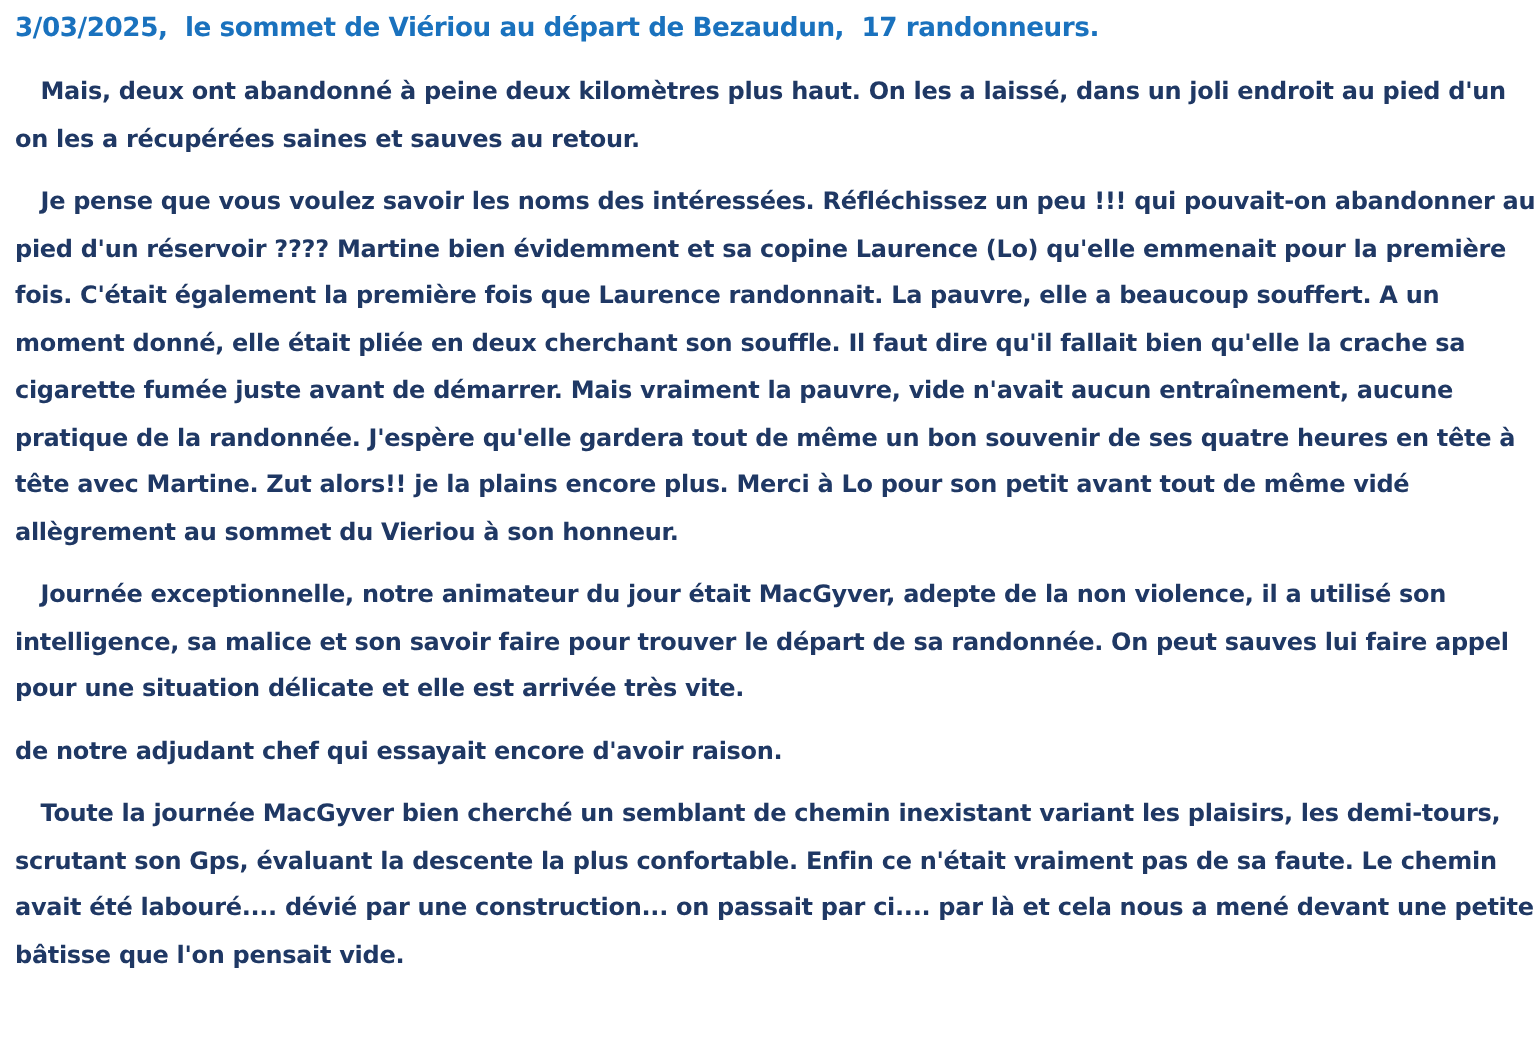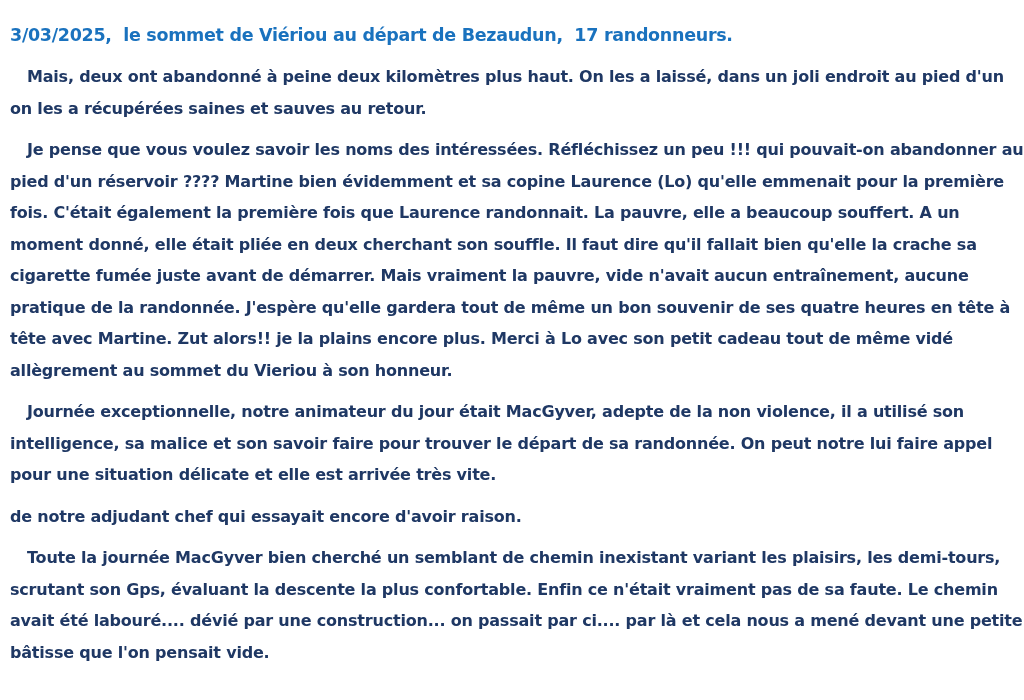--- a/index.html
+++ b/index.html
@@ -19,21 +19,21 @@
     height: 700px;
     padding: 6px 10px 0 10px;
     color: #1F3864;
   }
   .doc-title {
     color: #1A72BE;
     font-weight: bold;
     font-size: 17.5px;
     letter-spacing: -0.3px;
     line-height: 26px;
-    margin: 16px 0 13px 0;
+    margin: 0 0 13px 0;
     white-space: pre-wrap;
   }
   .para {
     margin: 0 0 10px 0;
     font-size: 16px;
     letter-spacing: -0.2px;
     line-height: 31.5px;
   }
   .line {
     display: block;
@@ -56,27 +56,27 @@
     <span class="line">on les a récupérées saines et sauves au retour.</span>
   </p>
 
   <p class="para">
     <span class="line first">Je pense que vous voulez savoir les noms des intéressées. Réfléchissez un peu !!! qui pouvait-on abandonner au</span>
     <span class="line">pied d'un réservoir ???? Martine bien évidemment et sa copine Laurence (Lo) qu'elle emmenait pour la première</span>
     <span class="line">fois. C'était également la première fois que Laurence randonnait. La pauvre, elle a beaucoup souffert. A un</span>
     <span class="line">moment donné, elle était pliée en deux cherchant son souffle. Il faut dire qu'il fallait bien qu'elle la crache sa</span>
     <span class="line">cigarette fumée juste avant de démarrer. Mais vraiment la pauvre, vide n'avait aucun entraînement, aucune</span>
     <span class="line">pratique de la randonnée. J'espère qu'elle gardera tout de même un bon souvenir de ses quatre heures en tête à</span>
-    <span class="line">tête avec Martine. Zut alors!! je la plains encore plus. Merci à Lo avec son petit cadeau tout de même vidé</span>
+    <span class="line">tête avec Martine. Zut alors!! je la plains encore plus. Merci à Lo pour son petit avant tout de même vidé</span>
     <span class="line">allègrement au sommet du Vieriou à son honneur.</span>
   </p>
 
   <p class="para">
     <span class="line first">Journée exceptionnelle, notre animateur du jour était MacGyver, adepte de la non violence, il a utilisé son</span>
-    <span class="line">intelligence, sa malice et son savoir faire pour trouver le départ de sa randonnée. On peut notre lui faire appel</span>
+    <span class="line">intelligence, sa malice et son savoir faire pour trouver le départ de sa randonnée. On peut sauves lui faire appel</span>
     <span class="line">pour une situation délicate et elle est arrivée très vite.</span>
   </p>
 
   <p class="para">
     <span class="line">de notre adjudant chef qui essayait encore d'avoir raison.</span>
   </p>
 
   <p class="para">
     <span class="line first">Toute la journée MacGyver bien cherché un semblant de chemin inexistant variant les plaisirs, les demi-tours,</span>
     <span class="line">scrutant son Gps, évaluant la descente la plus confortable. Enfin ce n'était vraiment pas de sa faute. Le chemin</span>

